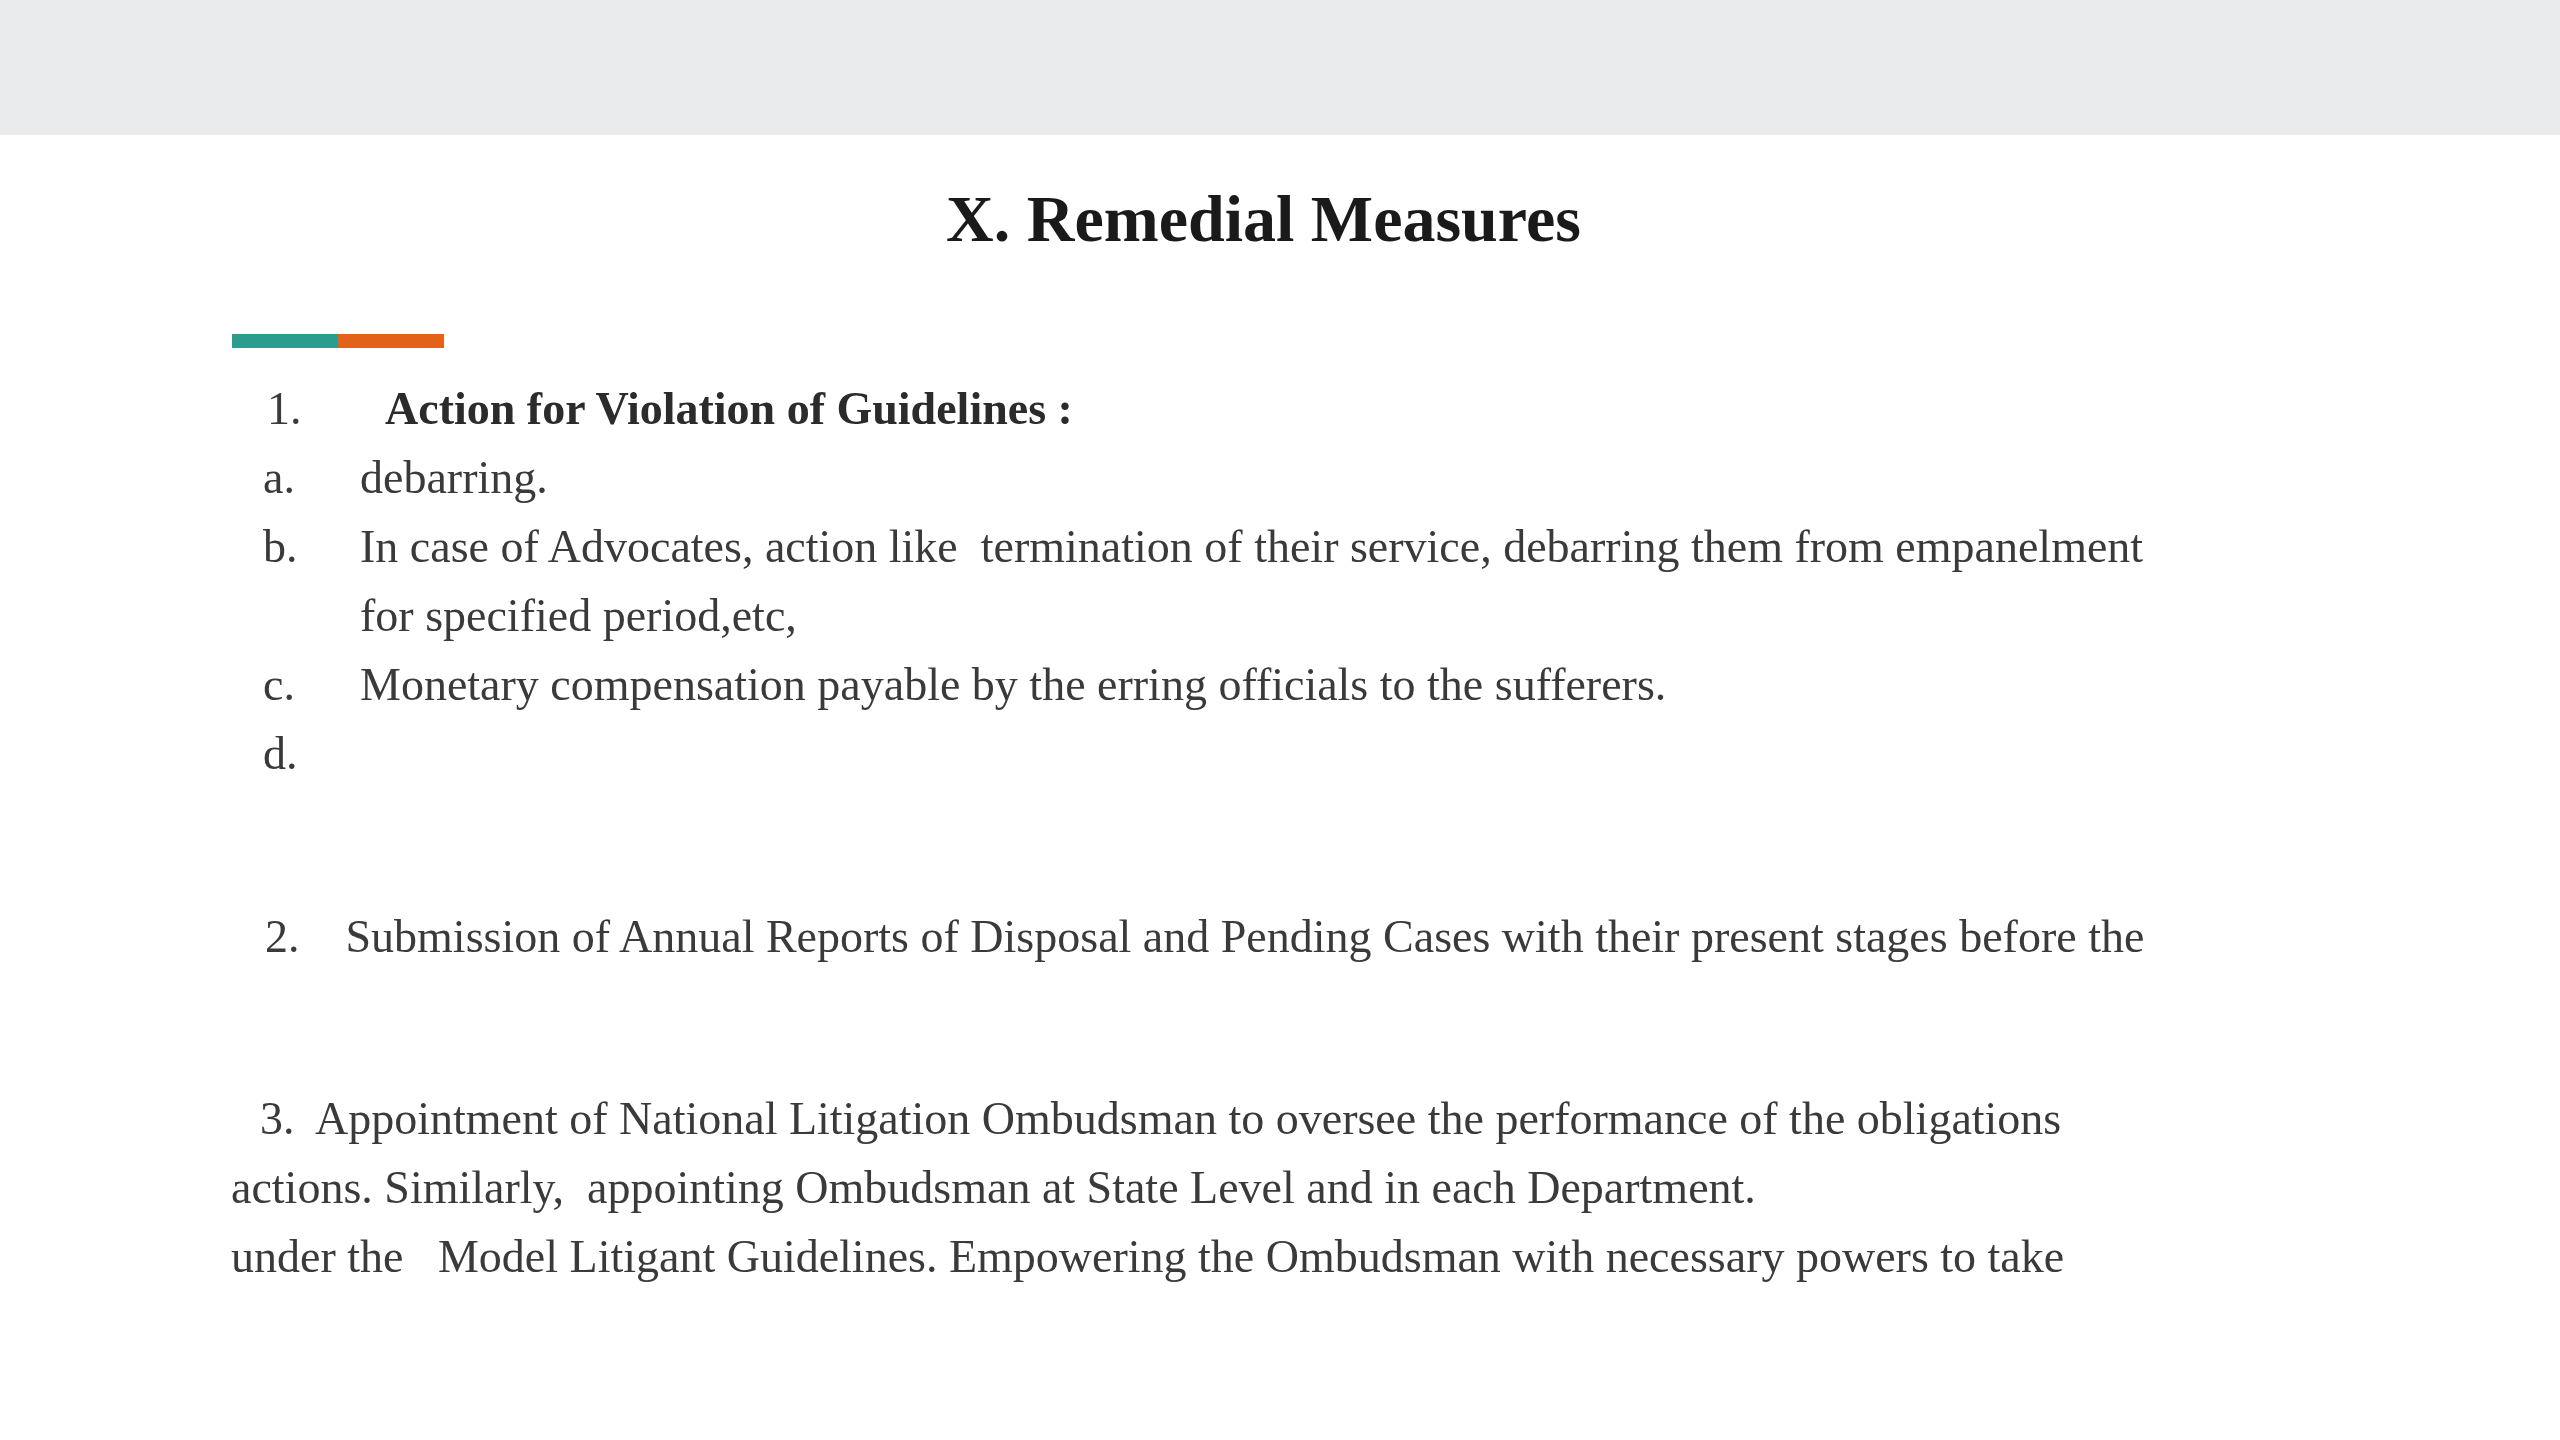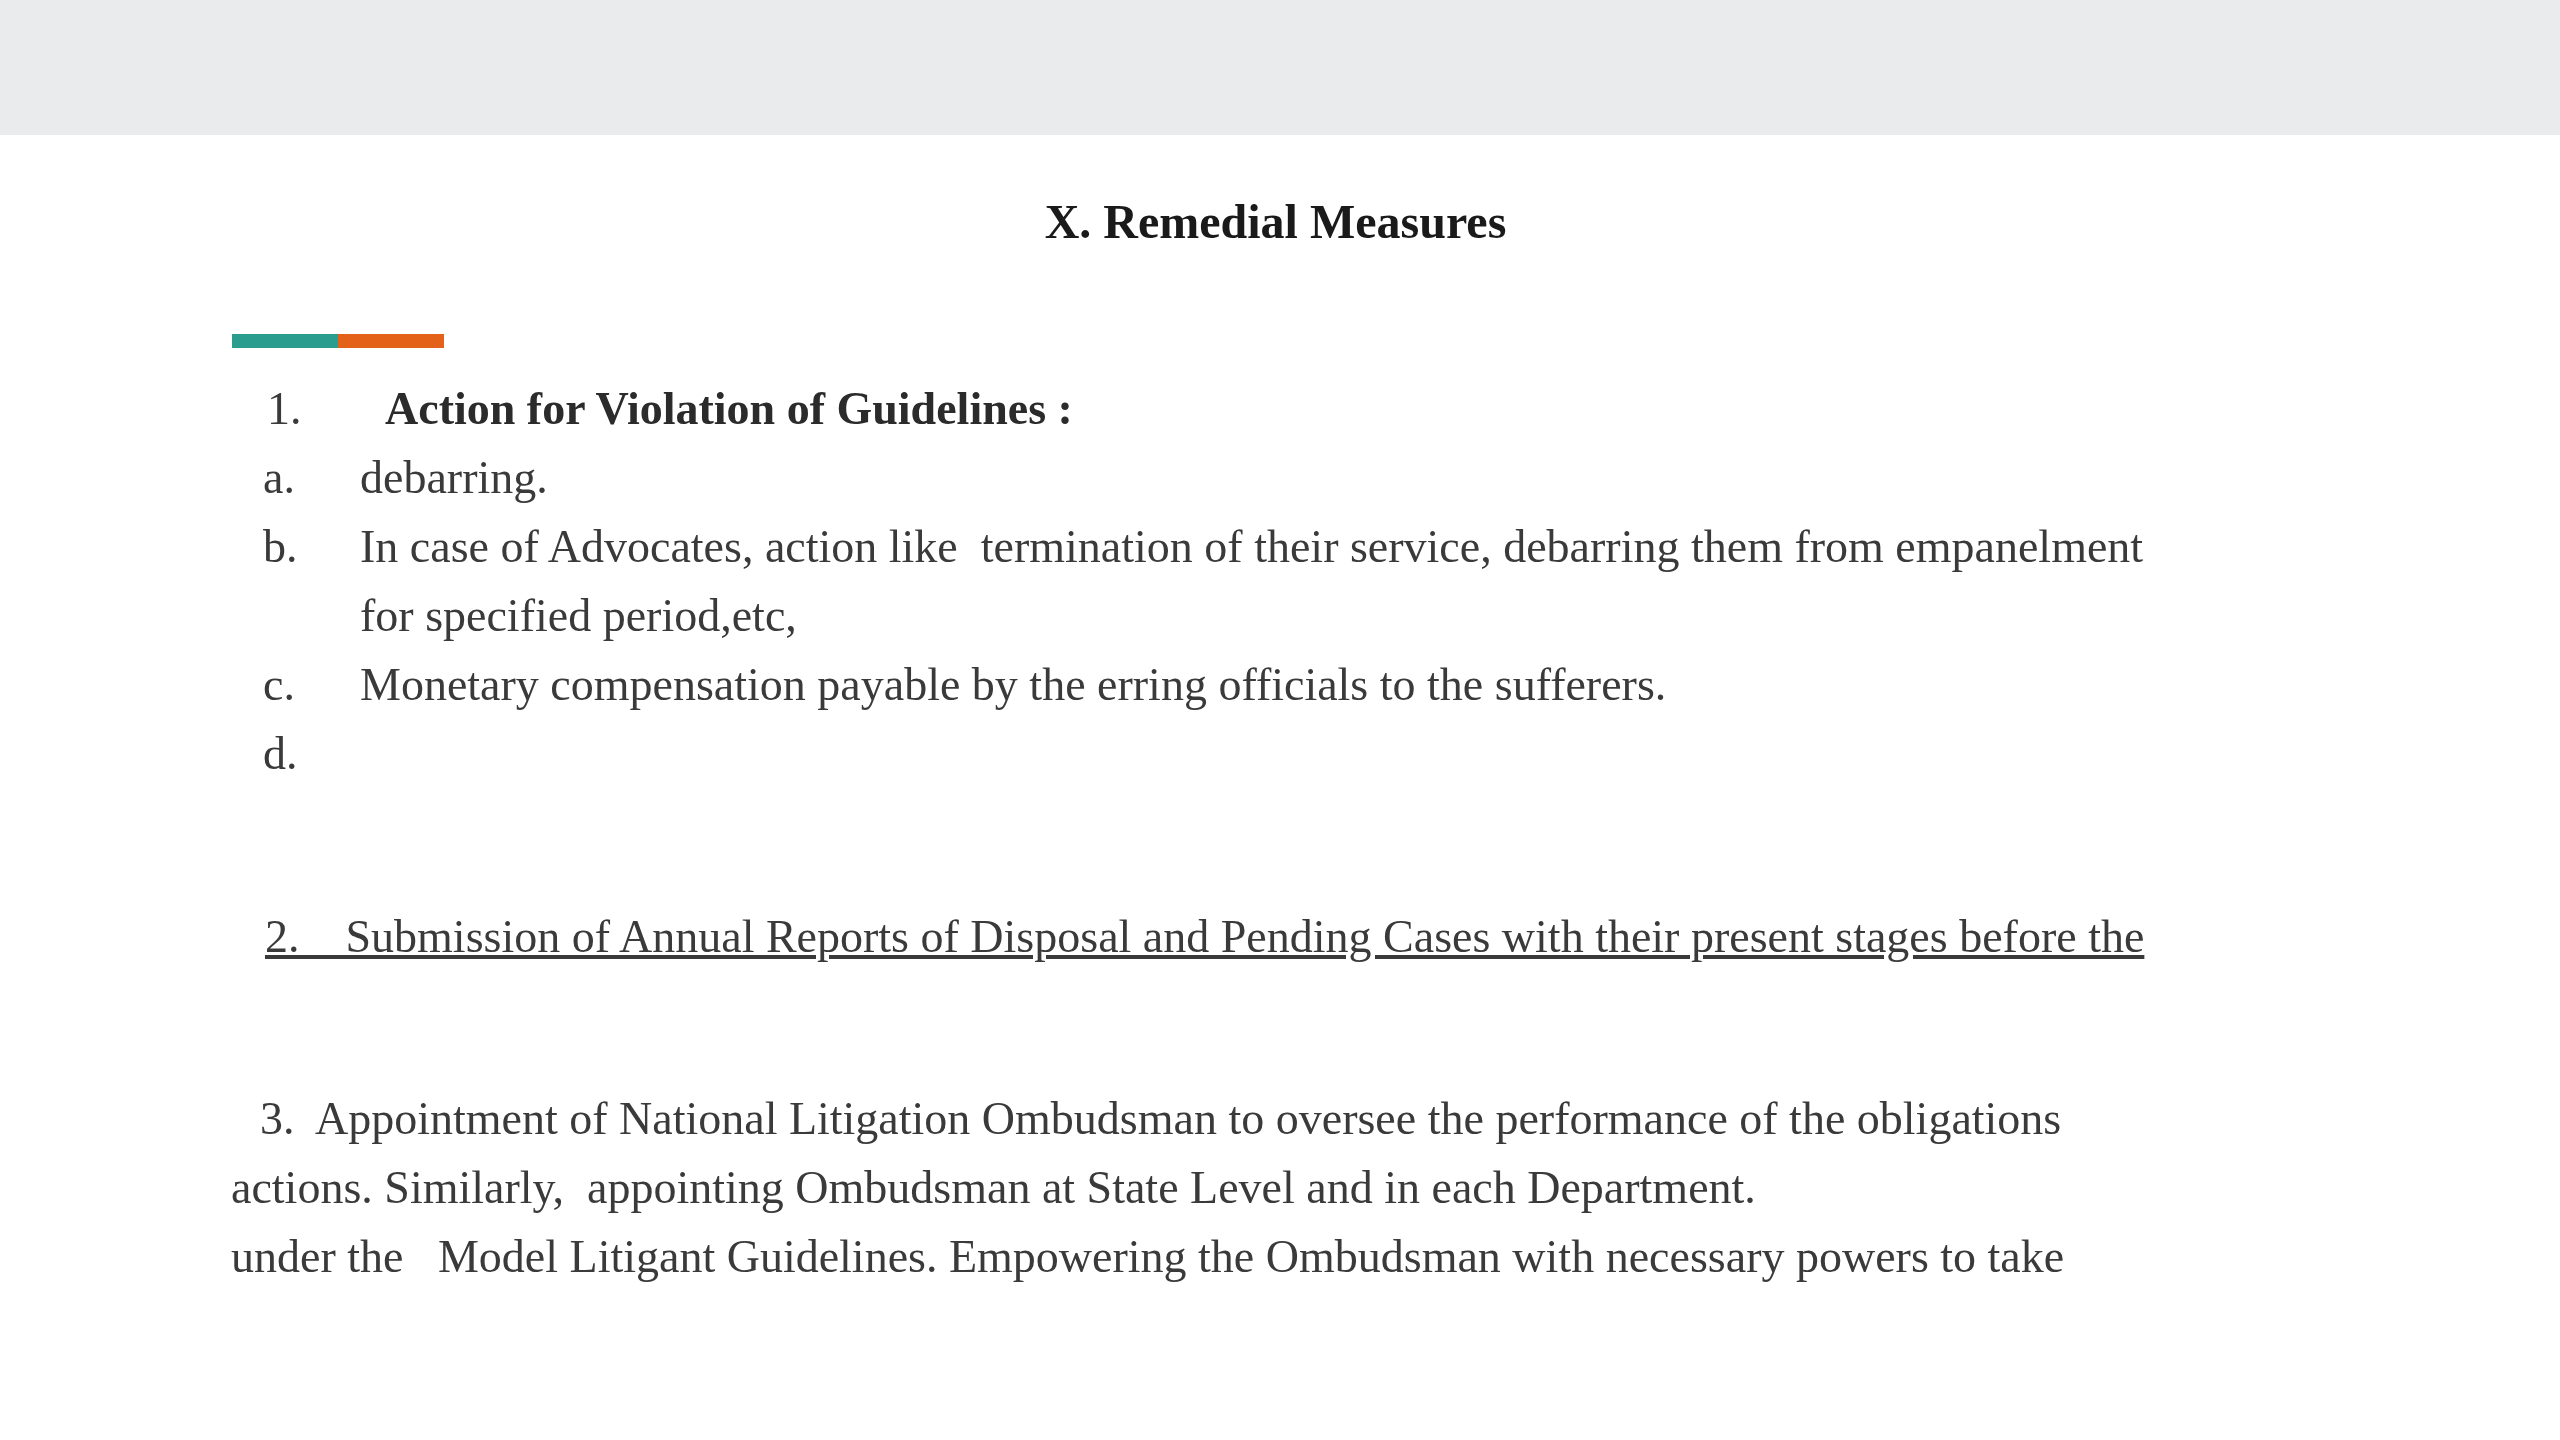--- a/index.html
+++ b/index.html
@@ -22,23 +22,23 @@
     top: 0;
     width: 2560px;
     height: 135px;
     background: #e9ebec;
   }
   .title {
     position: absolute;
     left: 0;
     top: 186px;
     width: 2527px;          
-    margin: 12px;
+    margin: 0;
     text-align: center;
-    font-size: 48px;
+    font-size: 66px;
     line-height: 1;
     font-weight: bold;
     color: #1a1a1a;
     white-space: pre;
   }
   .accent-bar {
     position: absolute;
     left: 232px;
     top: 334px;
     width: 212px;
@@ -56,21 +56,21 @@
   }
   .row { display: flex; align-items: flex-start; }
   .heading-row { padding-left: 267px; }
   .heading-row .num { flex: none; width: 118px; white-space: pre; }
   .heading-row .heading-text { font-weight: bold; color: #2b2b2b; white-space: pre; }
   .item-row { padding-left: 263px; }
   .item-row .marker { flex: none; width: 97px; white-space: pre; }
   .line { display: block; white-space: pre; }
 
   .sec1 { top: 374px; }
-  .para2 { top: 902px; left: 235px; width: 2300px; text-decoration: underline; }
+  .para2 { top: 902px; left: 235px; width: 2300px; }
   .para3 { top: 1084px; left: 231px; width: 2300px; }
   .para .first { margin-left: 30px; }
   .para3 .first { margin-left: 29px; }
 </style>
 </head>
 <body>
 
 <div class="slide">
 
   <div class="top-band" style="background: rgb(233, 235, 236);"></div>

